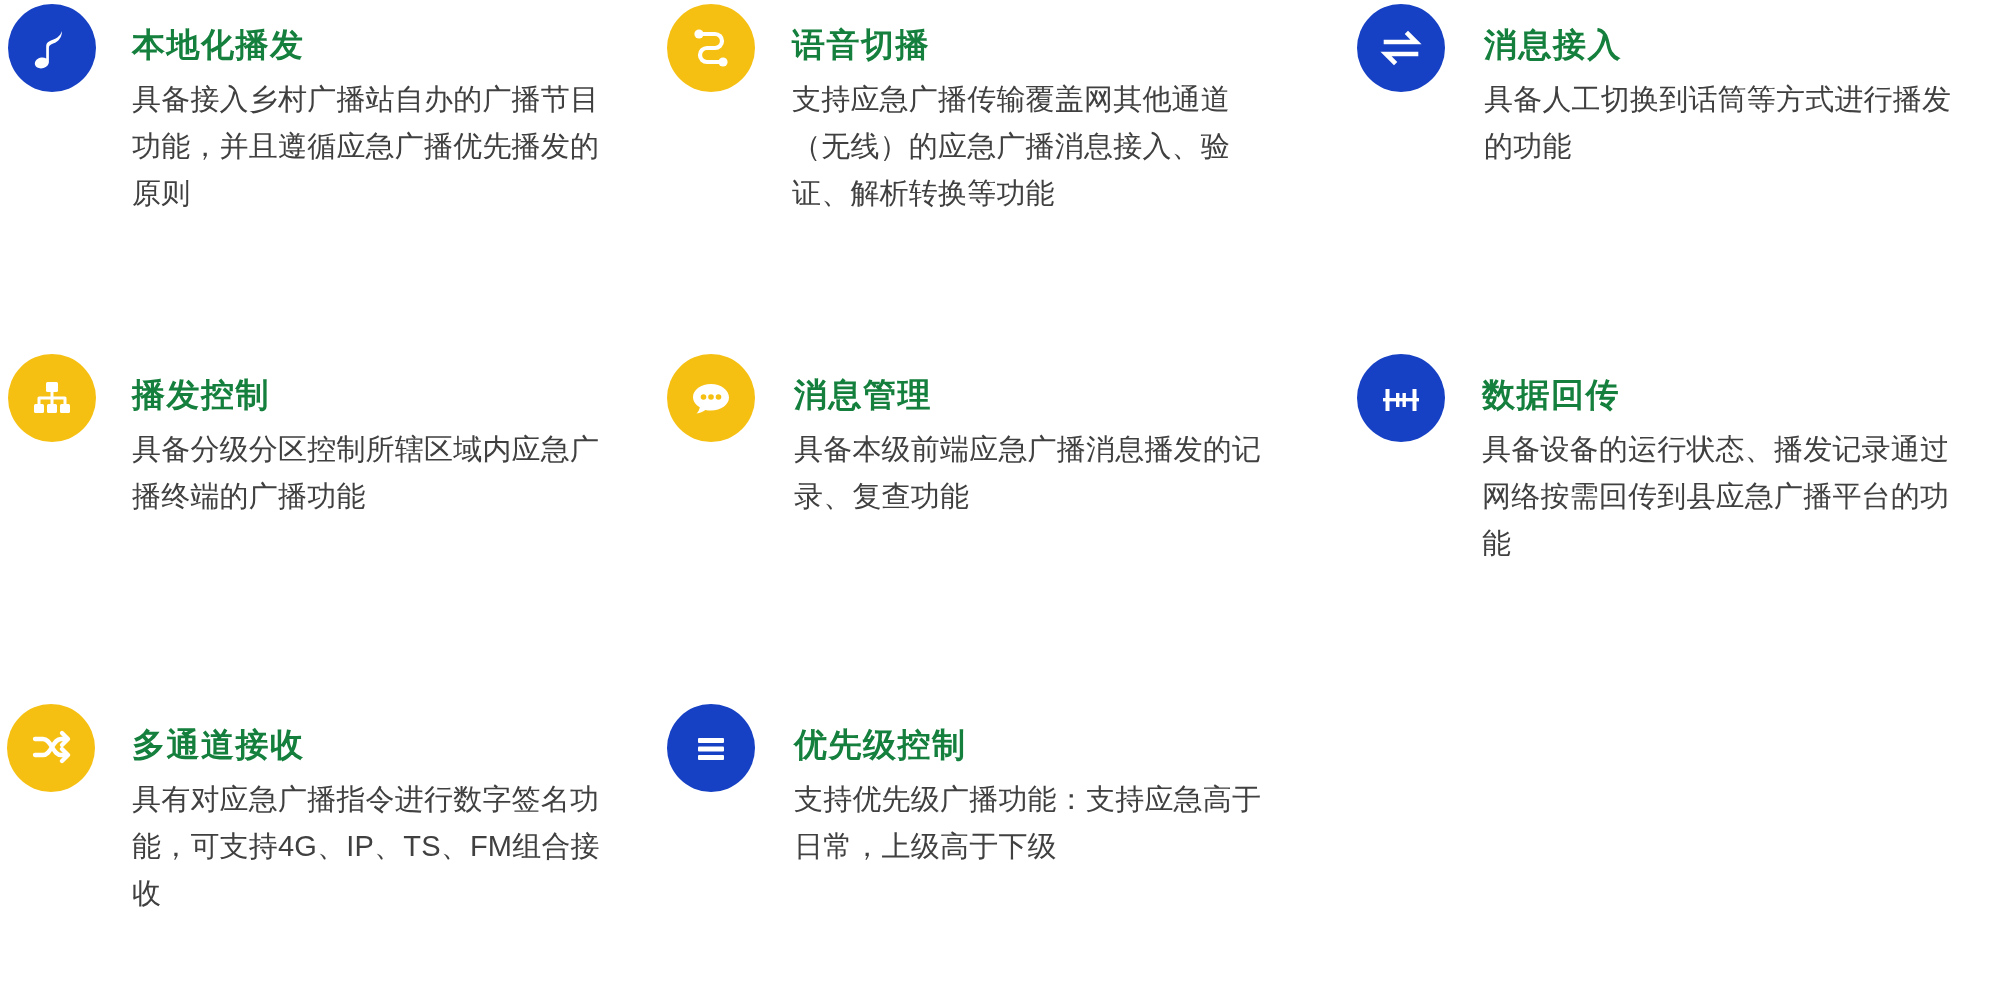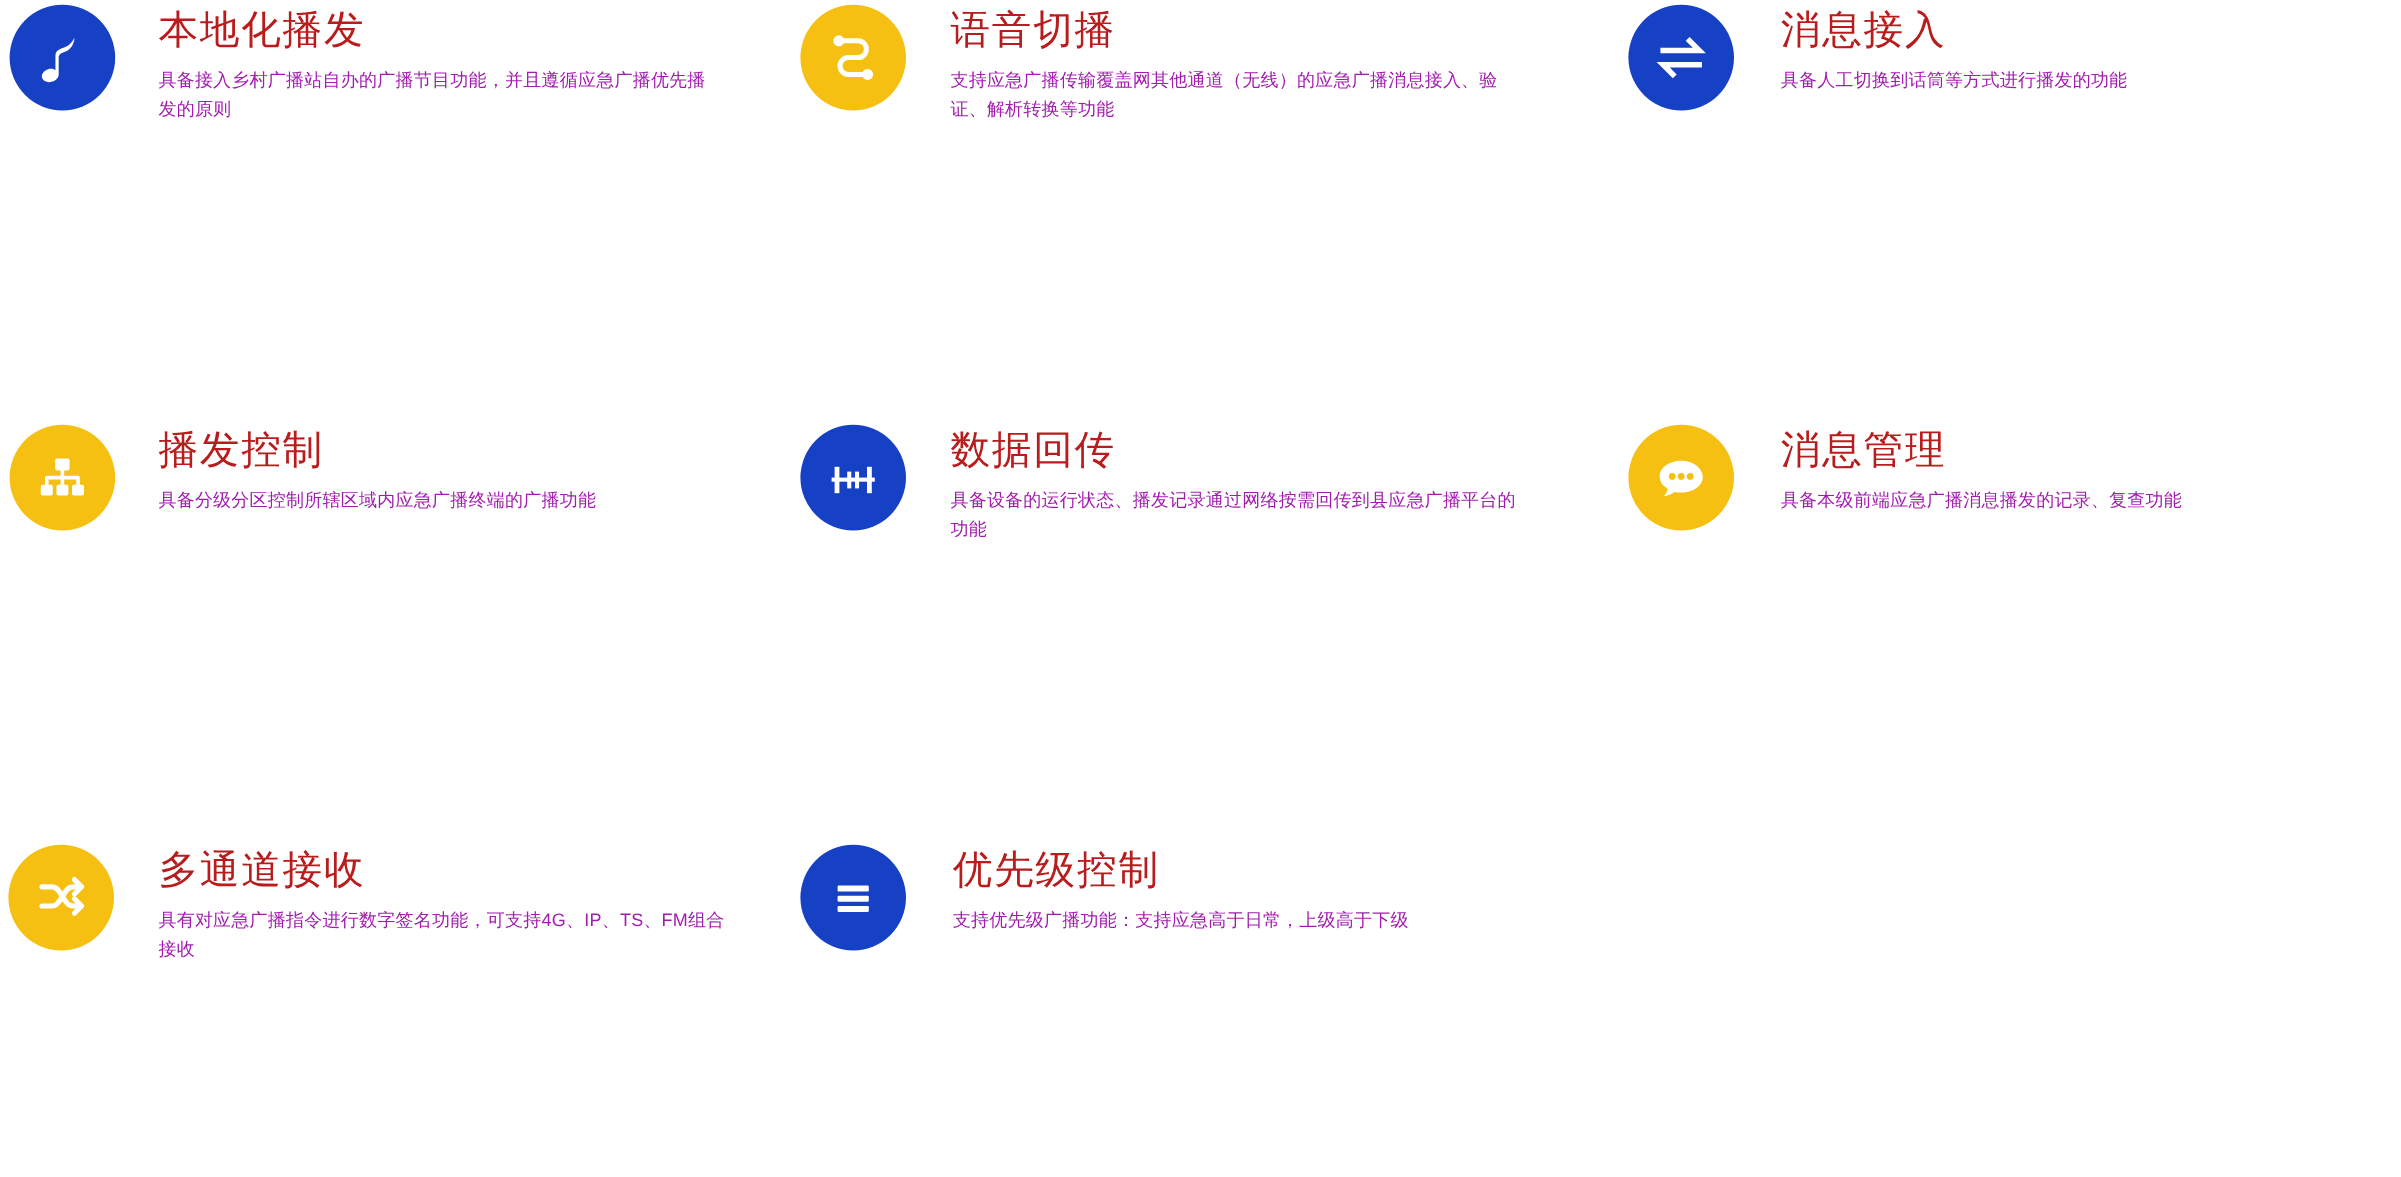--- a/index.html
+++ b/index.html
@@ -44,31 +44,32 @@
     justify-content: center;
     flex: 0 0 auto;
   }
   .icon-circle svg { display: block; }
   .txt {
     flex: 1 1 auto;
     padding-top: 2px;
   }
   .title {
     font-size: 33px;
-    font-weight: 400;
-    color: #b91c1c;
+    font-weight: 700;
+    color: #15803d;
     letter-spacing: 1.5px;
     line-height: 1.15;
     margin-bottom: 12px;
     white-space: nowrap;
+    margin-top: 20px;
   }
   .desc {
-    font-size: 15px;
+    font-size: 29px;
     line-height: 1.62;
-    color: #a21caf;
+    color: #404040;
     letter-spacing: 0.2px;
     max-width: 470px;
   }
   
   .col1 .icon-wrap { padding-left: 8px; }
   .col2 .icon-wrap { padding-left: 7px; }
   .col3 .icon-wrap { padding-left: 7px; }
   .col1 .txt { padding-left: 24px; }
   .col2 .txt { padding-left: 24px; }
   .col3 .txt { padding-left: 26px; }
@@ -138,55 +139,55 @@
             <rect x="32" y="30" width="10" height="9" rx="1.5" fill="#ffffff"></rect>
           </svg>
         </div>
       </div>
       <div class="txt">
         <div class="title">播发控制</div>
         <div class="desc">具备分级分区控制所辖区域内应急广播终端的广播功能</div>
       </div>
     </div>
 
+    <div class="card col3 r2">
+      <div class="icon-wrap">
+        <div class="icon-circle" style="background:#F6C013">
+          <svg width="50" height="50" viewBox="0 0 50 50" aria-hidden="true">
+            <path d="M25 11c-9.9 0 -18 5.8 -18 13 0 4.1 2.6 7.8 6.8 10.2 -0.4 2.4 -1.6 4.6 -3.3 6.2 3.4 -0.4 6.5 -1.7 8.9 -3.5 1.8 0.4 3.7 0.6 5.6 0.6 9.9 0 18 -5.8 18 -13s-8.1 -13.5 -18 -13.5z" fill="#ffffff"></path>
+            <circle cx="17.5" cy="24" r="2.8" fill="#F6C013"></circle>
+            <circle cx="25" cy="24" r="2.8" fill="#F6C013"></circle>
+            <circle cx="32.5" cy="24" r="2.8" fill="#F6C013"></circle>
+          </svg>
+        </div>
+      </div>
+      <div class="txt">
+        <div class="title">消息管理</div>
+        <div class="desc">具备本级前端应急广播消息播发的记录、复查功能</div>
+      </div>
+    </div>
+
     <div class="card col2 r2">
       <div class="icon-wrap">
         <div class="icon-circle" style="background:#1641C4">
           <svg width="52" height="52" viewBox="0 0 52 52" aria-hidden="true">
             <rect x="8" y="26" width="36" height="3.4" fill="#ffffff"></rect>
             <rect x="10.5" y="17" width="4" height="22" fill="#ffffff"></rect>
             <rect x="37.5" y="17" width="4" height="22" fill="#ffffff"></rect>
             <rect x="21" y="21" width="3.4" height="14" fill="#ffffff"></rect>
             <rect x="27.5" y="21" width="3.4" height="14" fill="#ffffff"></rect>
           </svg>
         </div>
       </div>
       <div class="txt">
         <div class="title">数据回传</div>
         <div class="desc">具备设备的运行状态、播发记录通过网络按需回传到县应急广播平台的功能</div>
       </div>
     </div>
 
-    <div class="card col3 r2">
-      <div class="icon-wrap">
-        <div class="icon-circle" style="background:#F6C013">
-          <svg width="50" height="50" viewBox="0 0 50 50" aria-hidden="true">
-            <path d="M25 11c-9.9 0 -18 5.8 -18 13 0 4.1 2.6 7.8 6.8 10.2 -0.4 2.4 -1.6 4.6 -3.3 6.2 3.4 -0.4 6.5 -1.7 8.9 -3.5 1.8 0.4 3.7 0.6 5.6 0.6 9.9 0 18 -5.8 18 -13s-8.1 -13.5 -18 -13.5z" fill="#ffffff"></path>
-            <circle cx="17.5" cy="24" r="2.8" fill="#F6C013"></circle>
-            <circle cx="25" cy="24" r="2.8" fill="#F6C013"></circle>
-            <circle cx="32.5" cy="24" r="2.8" fill="#F6C013"></circle>
-          </svg>
-        </div>
-      </div>
-      <div class="txt">
-        <div class="title">消息管理</div>
-        <div class="desc">具备本级前端应急广播消息播发的记录、复查功能</div>
-      </div>
-    </div>
-
 
     <div class="card col2 r3">
       <div class="icon-wrap">
         <div class="icon-circle" style="background:#F6C013">
           <svg width="50" height="50" viewBox="0 0 50 50" aria-hidden="true">
             <path d="M9 16 H17 c4 0 6 3 9 8 3 5 5 8 9 8 h6" fill="none" stroke="#ffffff" stroke-width="4.3" stroke-linecap="round" stroke-linejoin="round"></path>
             <path d="M9 32 H17 c4 0 6 -3 9 -8 3 -5 5 -8 9 -8 h6" fill="none" stroke="#ffffff" stroke-width="4.3" stroke-linecap="round" stroke-linejoin="round"></path>
             <path d="M36 10 L42 16 L36 22" fill="none" stroke="#ffffff" stroke-width="4.3" stroke-linecap="round" stroke-linejoin="round"></path>
             <path d="M36 26 L42 32 L36 38" fill="none" stroke="#ffffff" stroke-width="4.3" stroke-linecap="round" stroke-linejoin="round"></path>
           </svg>

